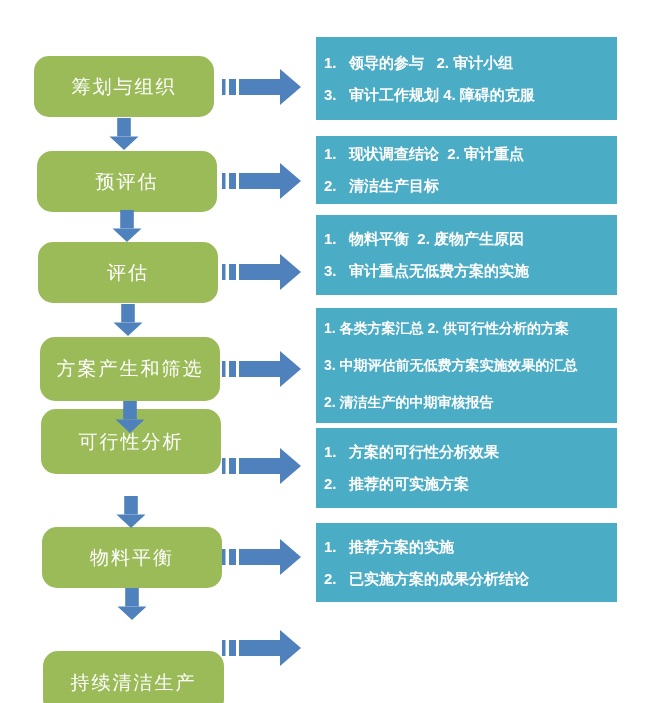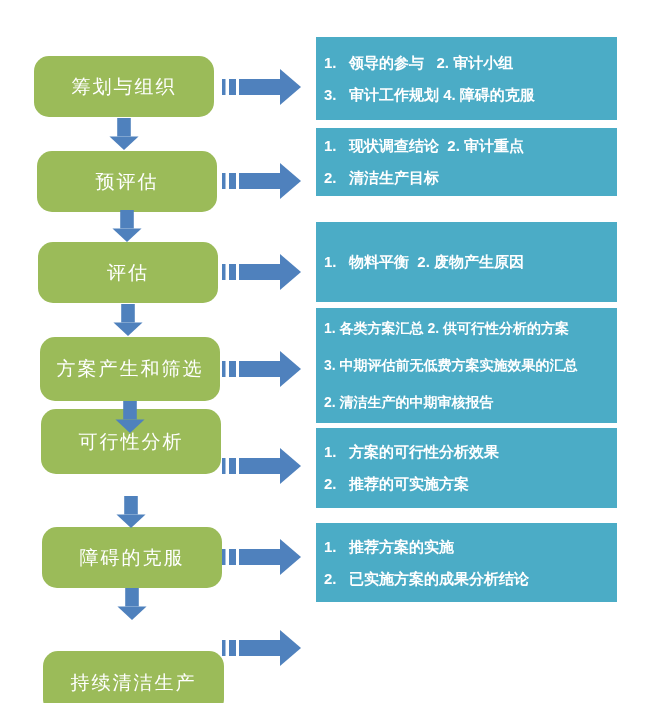--- a/index.html
+++ b/index.html
@@ -41,21 +41,21 @@
   <div class="stage" style="left:38px;top:242px;width:180px;height:61px">
     <span>评估</span>
   </div>
   <div class="stage" style="left:40px;top:337px;width:180px;height:64px">
     <span>方案产生和筛选</span>
   </div>
   <div class="stage" style="left:41px;top:409px;width:180px;height:65px">
     <span>可行性分析</span>
   </div>
   <div class="stage" style="left:42px;top:527px;width:180px;height:61px">
-    <span>障碍的克服</span>
+    <span>物料平衡</span>
   </div>
   <div class="stage" style="left:43px;top:651px;width:181px;height:63px">
     <span>持续清洁生产</span>
   </div>
 
   <div class="arrow" style="left:109px;top:118px">
     <svg width="30" height="32" viewBox="0 0 30 33">
         <rect x="8" y="0" width="14" height="19" fill="currentColor"></rect>
         <polygon points="0,19 30,19 15,33" fill="currentColor"></polygon>
       </svg>
@@ -145,26 +145,27 @@
         <rect x="7" y="12" width="7" height="16" fill="currentColor"></rect>
         <rect x="17" y="12" width="42" height="16" fill="currentColor"></rect>
         <polygon points="58,2 79,20 58,38" fill="currentColor"></polygon>
       </svg>
   </div>
 
   <div class="detail" style="top:37px;height:83px">
     <div class="line">1.   领导的参与   2. 审计小组</div>
     <div class="line">3.   审计工作规划 4. 障碍的克服</div>
   </div>
-  <div class="detail" style="top:128px;height:68px">
+  <div class="detail" style="top:136px;height:68px">
     <div class="line">1.   现状调查结论  2. 审计重点</div>
     <div class="line">2.   清洁生产目标</div>
   </div>
-  <div class="detail" style="top:222px;height:80px">
+  <div class="detail" style="top:215px;height:80px">
     <div class="line">1.   物料平衡  2. 废物产生原因</div>
+    <div class="line">3.   审计重点无低费方案的实施</div>
   </div>
   <div class="detail three" style="top:308px;height:115px">
     <div class="line">1. 各类方案汇总 2. 供可行性分析的方案</div>
     <div class="line">3. 中期评估前无低费方案实施效果的汇总</div>
     <div class="line">2. 清洁生产的中期审核报告</div>
   </div>
   <div class="detail" style="top:428px;height:80px">
     <div class="line">1.   方案的可行性分析效果</div>
     <div class="line">2.   推荐的可实施方案</div>
   </div>

